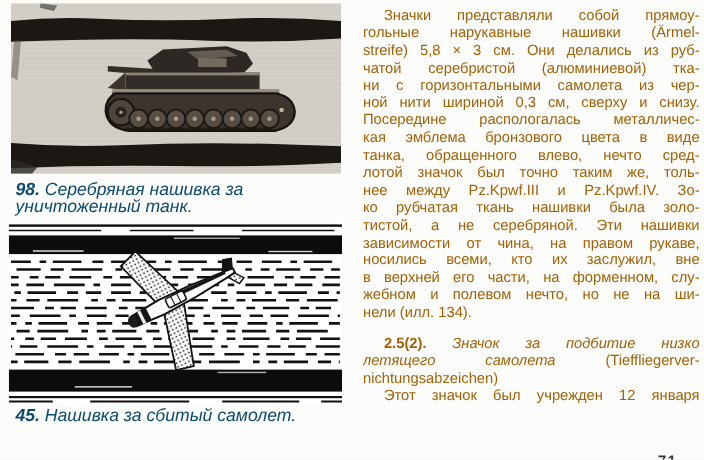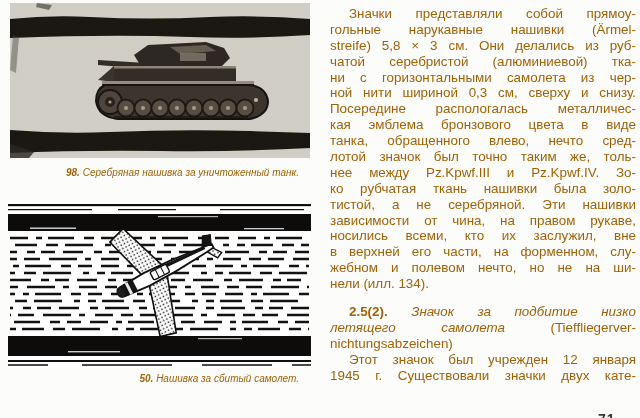--- a/index.html
+++ b/index.html
@@ -6,21 +6,21 @@
   .page{
     position:relative;width:640px;height:418px;overflow:hidden;
     background:#fcfcfa;font-family:"Liberation Sans",sans-serif;color:#1a1a1a;
   }
   
   .figure{position:absolute;}
   .fig-tank{left:10px;top:3px;width:300px;height:155px;}
   .fig-plane{left:8px;top:203px;width:303px;height:165px;}
   .caption{
     position:absolute;left:14px;width:285px;
-    font-size:10px;font-style:italic;line-height:16px;color:#a16207;text-align:right;
+    font-size:16px;font-style:italic;line-height:16px;color:#0c4a6e;
   }
   .cap-tank{top:165px;}
   .cap-plane{top:371px;}
   .caption b{font-weight:bold;}
   
   .textcol{position:absolute;left:330px;top:6px;width:306px;}
   .tline{
     font-size:13.4px;line-height:15.9px;height:15.9px;overflow:hidden;
     text-align:justify;text-align-last:justify;white-space:normal;color:#a16207;
   }
@@ -162,21 +162,21 @@
       <rect x="0" y="133" width="303" height="20" fill="#0d0c0a"></rect>
       <rect x="60" y="148" width="52" height="1.4" fill="#ffffff" opacity="0.8"></rect>
       <rect x="190" y="135" width="44" height="1.2" fill="#ffffff" opacity="0.7"></rect>
 
       <rect x="0" y="157" width="303" height="2" fill="#101010"></rect>
       <line x1="0" y1="162" x2="303" y2="162" stroke="#101010" stroke-width="1.6" stroke-dasharray="40 34 90 30 70 20"></line>
     </svg>
   </div>
 
   <div class="caption cap-plane">
-    <b>50.</b><span> Нашивка за сбитый самолет.</span>
+    <b>45.</b><span> Нашивка за сбитый самолет.</span>
   </div>
 
   <div class="textcol">
     <div id="para1">
         <div class="tline indent">Значки представляли собой прямоу-</div>
         <div class="tline">гольные нарукавные нашивки (Ärmel-</div>
         <div class="tline">streife) 5,8 × 3 см. Они делались из руб-</div>
         <div class="tline">чатой серебристой (алюминиевой) тка-</div>
         <div class="tline">ни с горизонтальными самолета из чер-</div>
         <div class="tline">ной нити шириной 0,3 см, сверху и снизу.</div>
@@ -193,19 +193,18 @@
         <div class="tline">жебном и полевом нечто, но не на ши-</div>
         <div class="tline last">нели (илл. 134).</div>
       </div>
     <div id="heading" class="heading-block">
         <div class="tline indent"><span class="seg-b">2.5(2). </span><span class="seg-i">Значок за подбитие низко</span></div>
         <div class="tline"><span class="seg-i">летящего самолета </span><span class="seg-r">(Tieffliegerver-</span></div>
         <div class="tline last"><span class="seg-r">nichtungsabzeichen)</span></div>
       </div>
     <div id="para2" class="para2-block">
         <div class="tline indent">Этот значок был учрежден 12 января</div>
-        <div class="tline">1945 г. Существовали значки двух кате-</div>
       </div>
   </div>
 
   <div class="pagenum">71</div>
 
 </div>
 
 </body></html>

